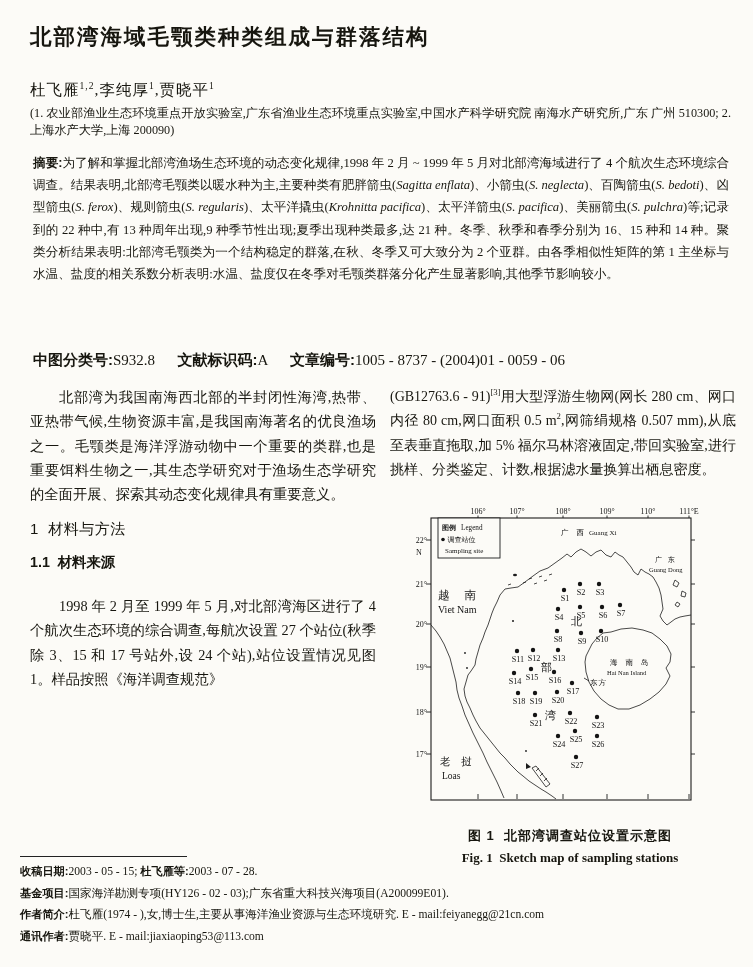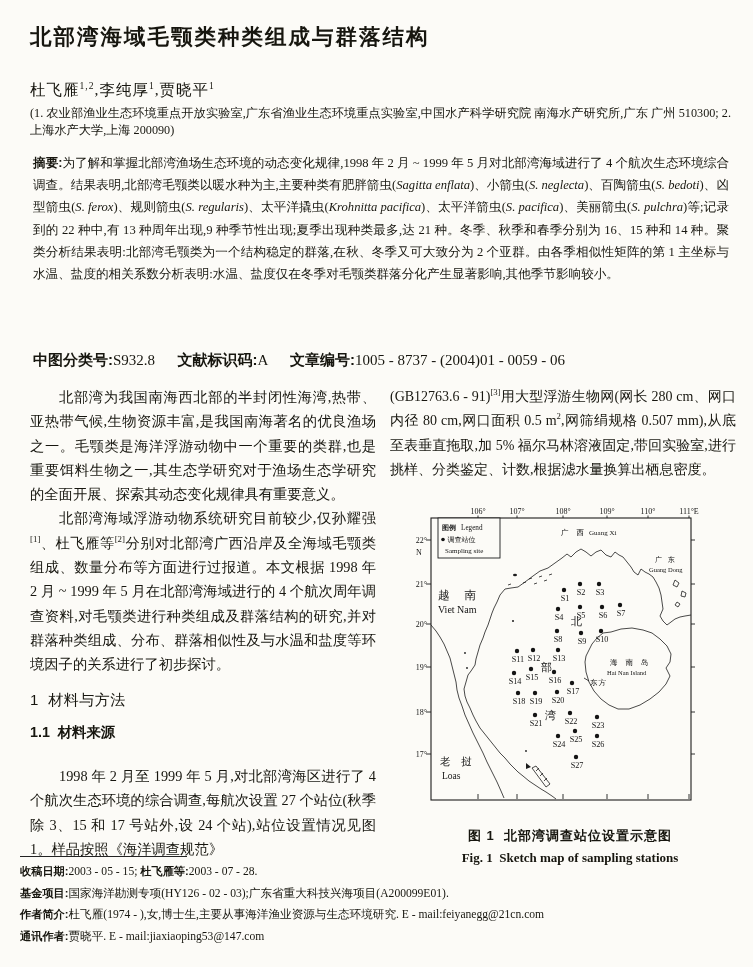--- a/index.html
+++ b/index.html
@@ -56,21 +56,20 @@
 
   <div class="abs affil">(1. 农业部渔业生态环境重点开放实验室,广东省渔业生态环境重点实验室,中国水产科学研究院 南海水产研究所,广东 广州  510300;  2. 上海水产大学,上海  200090)</div>
 
   <div class="abs abstract first"><span class="b">摘要:</span><span>为了解和掌握北部湾渔场生态环境的动态变化规律,1998 年 2 月 ~ 1999 年 5 月对北部湾海域进行了 4 个航次生态环境综合调查。结果表明,北部湾毛颚类以暖水种为主,主要种类有肥胖箭虫(</span><span class="i">Sagitta enflata</span><span>)、小箭虫(</span><span class="i">S. neglecta</span><span>)、百陶箭虫(</span><span class="i">S. bedoti</span><span>)、凶型箭虫(</span><span class="i">S. ferox</span><span>)、规则箭虫(</span><span class="i">S. regularis</span><span>)、太平洋撬虫(</span><span class="i">Krohnitta pacifica</span><span>)、太平洋箭虫(</span><span class="i">S. pacifica</span><span>)、美丽箭虫(</span><span class="i">S. pulchra</span><span>)等;记录到的 22 种中,有 13 种周年出现,9 种季节性出现;夏季出现种类最多,达 21 种。冬季、秋季和春季分别为 16、15 种和 14 种。聚类分析结果表明:北部湾毛颚类为一个结构稳定的群落,在秋、冬季又可大致分为 2 个亚群。由各季相似性矩阵的第 1 主坐标与水温、盐度的相关系数分析表明:水温、盐度仅在冬季对毛颚类群落分化产生显著影响,其他季节影响较小。</span></div>
 
 
   <div class="abs meta"><span class="b">中图分类号:</span><span>S932.8      </span><span class="b">文献标识码:</span><span>A      </span><span class="b">文章编号:</span><span>1005 - 8737 - (2004)01 - 0059 - 06</span></div>
 
   <div class="abs col leftcol">
     <p>北部湾为我国南海西北部的半封闭性海湾,热带、亚热带气候,生物资源丰富,是我国南海著名的优良渔场之一。毛颚类是海洋浮游动物中一个重要的类群,也是重要饵料生物之一,其生态学研究对于渔场生态学研究的全面开展、探索其动态变化规律具有重要意义。</p>
-    <p><span>北部湾海域浮游动物系统研究目前较少,仅孙耀强</span><sup>[1]</sup><span>、杜飞雁等</span><sup>[2]</sup><span>分别对北部湾广西沿岸及全海域毛颚类组成、数量分布等方面进行过报道。本文根据 1998 年 2 月 ~ 1999 年 5 月在北部湾海域进行的 4 个航次周年调查资料,对毛颚类进行种类组成及群落结构的研究,并对群落种类组成、分布、群落相似性及与水温和盐度等环境因子的关系进行了初步探讨。</span></p>
     <div class="h1">1  材料与方法</div>
     <div class="h2">1.1  材料来源</div>
     <p>1998 年 2 月至 1999 年 5 月,对北部湾海区进行了 4 个航次生态环境的综合调查,每航次设置 27 个站位(秋季除 3、15 和 17 号站外,设 24 个站),站位设置情况见图 1。样品按照《海洋调查规范》</p>
   </div>
 
   <div class="abs col rightcol">
     <p style="text-indent:0"><span>(GB12763.6 - 91)</span><sup>[3]</sup><span>用大型浮游生物网(网长 280 cm、网口内径 80 cm,网口面积 0.5 m</span><sup>2</sup><span>,网筛绢规格 0.507 mm),从底至表垂直拖取,加 5% 福尔马林溶液固定,带回实验室,进行挑样、分类鉴定、计数,根据滤水量换算出栖息密度。</span></p>
   </div>
 
   <div class="abs figure">
@@ -221,16 +220,16 @@
     </svg>
     <div class="abs cap capzh">图 1  北部湾调查站位设置示意图</div>
     <div class="abs cap capen">Fig. 1  Sketch map of sampling stations</div>
   </div>
 
   <div class="abs foot">
     <hr class="rule">
     <div><span class="b">收稿日期:</span><span>2003 - 05 - 15;   </span><span class="b">杜飞雁等:</span><span>2003 - 07 - 28.</span></div>
     <div><span class="b">基金项目:</span><span>国家海洋勘测专项(HY126 - 02 - 03);广东省重大科技兴海项目(A200099E01).</span></div>
     <div><span class="b">作者简介:</span><span>杜飞雁(1974 - ),女,博士生,主要从事海洋渔业资源与生态环境研究. E - mail:feiyanegg@21cn.com</span></div>
-    <div><span class="b">通讯作者:</span><span>贾晓平. E - mail:jiaxiaoping53@147.com</span></div>
+    <div><span class="b">通讯作者:</span><span>贾晓平. E - mail:jiaxiaoping53@113.com</span></div>
   </div>
 
 </div>
 
 </body></html>

